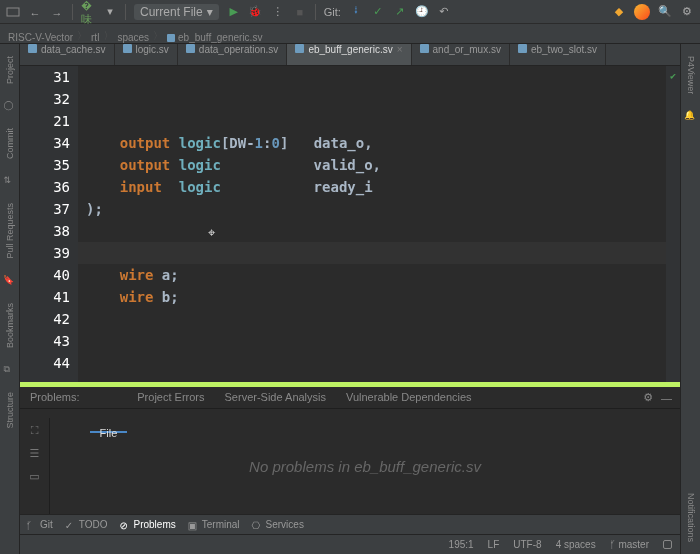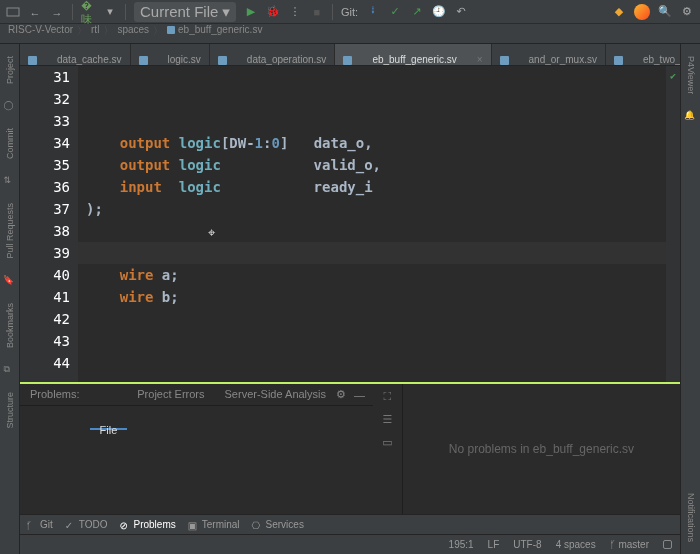--- a/index.html
+++ b/index.html
@@ -8,66 +8,66 @@
   
   .titlebar { height: 22px; background: #3c3f41; display: flex; align-items: center; position: relative; }
   .traffic { display: flex; gap: 7px; padding-left: 10px; }
   .dot { width: 11px; height: 11px; border-radius: 50%; }
   .dot.red { background: #ff5f57; } .dot.yellow { background: #febc2e; } .dot.green { background: #28c840; }
   .titletext { position: absolute; left: 0; right: 0; text-align: center; font-size: 12px; color: #b0b0b0; pointer-events: none; }
   
   .toolbar { height: 24px; background: #3c3f41; display: flex; align-items: center; padding: 0 6px; gap: 8px; border-bottom: 1px solid #2b2b2b; font-size: 11px; color: #aaa; }
   .toolbar .sep { width: 1px; height: 16px; background: #555; }
   .tool-icon { width: 14px; height: 14px; display: flex; align-items: center; justify-content: center; color: #aaa; }
-  .select { background: #4c5052; border-radius: 3px; padding: 1px 6px; display: flex; align-items: center; gap: 4px; font-size: 15px; }
+  .select { background: #4c5052; border-radius: 3px; padding: 1px 6px; display: flex; align-items: center; gap: 4px; font-size: 12px; }
   .spacer { flex: 1; }
   .avatar { width: 16px; height: 16px; border-radius: 50%; background: linear-gradient(135deg,#f7b733,#fc4a1a); }
   
-  .breadcrumb { height: 20px; background: #3c3f41; display: flex; align-items: flex-start; padding: 0 8px; font-size: 10px; color: #888; gap: 4px; border-bottom: 1px solid #242424; }
+  .breadcrumb { height: 20px; background: #3c3f41; display: flex; align-items: flex-end; padding: 0 8px; font-size: 10px; color: #888; gap: 4px; border-bottom: 1px solid #242424; }
   .breadcrumb .crumb { display: flex; align-items: center; gap: 3px; }
   .breadcrumb .c-sep { color: #555; }
   .file-icon-sv { width: 8px; height: 8px; background: #6e9cbe; border-radius: 1px; display:inline-block;}
   
   .body { flex: 1; display: flex; min-height: 0; }
   
   .leftstrip, .rightstrip { width: 20px; background: #3c3f41; display: flex; flex-direction: column; align-items: center; padding-top: 8px; gap: 12px; font-size: 9px; color: #888; }
   .leftstrip .vtab, .rightstrip .vtab { writing-mode: vertical-rl; transform: rotate(180deg); cursor: pointer; padding: 4px 0; }
   .rightstrip .vtab { transform: none; }
   .strip-icon { width: 12px; height: 12px; color: #888; }
   .rightstrip { border-left: 1px solid #242424;}
   .leftstrip { border-right: 1px solid #242424;}
   
   .center { flex: 1; display: flex; flex-direction: column; min-width: 0; }
   
   .editor-tabs { height: 22px; background: #3c3f41; display: flex; align-items: stretch; border-bottom: 1px solid #242424; overflow: hidden; }
-  .etab { display: flex; align-items: flex-end; gap: 20px; padding: 0 8px; font-size: 10px; color: #999; border-right: 1px solid #2b2b2b; white-space: nowrap; }
+  .etab { display: flex; align-items: flex-start; gap: 4px; padding: 0 8px; font-size: 10px; color: #999; border-right: 1px solid #2b2b2b; white-space: nowrap; }
   .etab.active { background: #4e5254; color: #ddd; }
   .etab .ficon { width: 9px; height: 9px; background: #6e9cbe; border-radius: 1px; }
   .etab .close { color: #777; font-size: 10px; }
   
   .editor { flex: 1; display: flex; background: #2b2b2b; font-family: "Menlo","Consolas",monospace; font-size: 14px; position: relative; min-height: 0; }
   .gutter-icons { width: 18px; background: #313335; }
   .gutter { width: 40px; background: #313335; color: #ffffff; text-align: right; padding-right: 8px; line-height: 22px; }
   .code { flex: 1; line-height: 22px; white-space: pre; color: #a9b7c6; overflow: hidden; position: relative; }
   .code .line { padding-left: 8px; height: 22px; font-weight: bold; }
   .code .line.hl { background: #323232; }
   .kw { color: #cc7832; } .type { color: #6fafbd; } .type2 { color: #6897bb; }
   .code .cursor-img { position:absolute; font-size:13px; color:#ddd;}
   .editor-right-gutter { width: 14px; background: #313335; display:flex; flex-direction:column; align-items:center; padding-top:4px; gap:3px;}
   .editor-right-gutter .check { color:#499c54; font-size:10px;}
   
-  .problems { height: 132px; background: #2b2b2b; border-top: 2px solid #bef264; display: flex; flex-direction: row; }
+  .problems { height: 132px; background: #2b2b2b; border-top: 5px solid #bef264; display: flex; flex-direction: column; gap: 9px; }
   .ptabs { height: 22px; display: flex; align-items: stretch; border-bottom: 1px solid #1e1e1e; font-size: 11px; color: #888; }
   .ptab { padding: 4px 10px; cursor: pointer; }
   .ptab.active { color: #ddd; border-bottom: 2px solid #4a88c7; margin-top: 36px; }
   .ptabs .psp { flex:1;}
   .ptools { display:flex; align-items:center; gap:8px; padding-right:8px; color:#888;}
   .pbody { flex:1; display:flex; }
   .pside { width: 30px; display:flex; flex-direction:column; align-items:center; padding-top:6px; gap:10px; color:#777; border-right:1px solid #1e1e1e;}
-  .pcontent { flex:1; display:flex; align-items:center; justify-content:center; color:#666; font-size:12px;}
+  .pcontent { flex:1; display:flex; align-items:center; justify-content:center; color:#666; font-size:15px;font-style:italic;}
   
   .bottom-tabs { height: 20px; background: #3c3f41; display:flex; align-items:center; padding: 0 6px; gap: 12px; font-size:10px; color:#999; border-top:1px solid #242424;}
   .bottom-tabs .btab { display:flex; align-items:center; gap:4px; cursor:pointer;}
   .bottom-tabs .btab.active { color:#fff; }
   .bottom-tabs .bicon { width:10px; height:10px; }
   
   .status { height: 20px; background: #3c3f41; display:flex; align-items:center; padding:0 8px; gap:14px; font-size:10px; color:#999; border-top:1px solid #242424;}
   .status .sp { flex:1;}
   .lock { width:9px;height:9px; border:1px solid #888; border-radius:2px;}
   svg { display:block; }
@@ -173,21 +173,21 @@
             <span class="ficon"></span>
             <span>eb_two_slot.sv</span>
           </div>
         </div>
 
       <div class="editor">
         <div class="gutter-icons"></div>
         <div class="gutter" id="gutter">
             <div>31</div>
             <div>32</div>
-            <div>33</div>
+            <div>21</div>
             <div>34</div>
             <div>35</div>
             <div>36</div>
             <div>37</div>
             <div>38</div>
             <div>39</div>
             <div>40</div>
             <div>41</div>
             <div>42</div>
             <div>43</div>
@@ -200,20 +200,21 @@
           <span class="check">✔</span>
         </div>
       </div>
 
       <div class="problems">
         <div class="ptabs" id="ptabs">
         <div class="ptab">Problems:</div>
             <div class="ptab active">File</div>
             <div class="ptab">Project Errors</div>
             <div class="ptab">Server-Side Analysis</div>
+            <div class="ptab">Vulnerable Dependencies</div>
             <div class="psp"></div>
             <div class="ptools">
               <span>⚙</span>
               <span>—</span>
             </div>
           </div>
         <div class="pbody">
           <div class="pside">
             <span>⛶</span>
             <span>☰</span>

